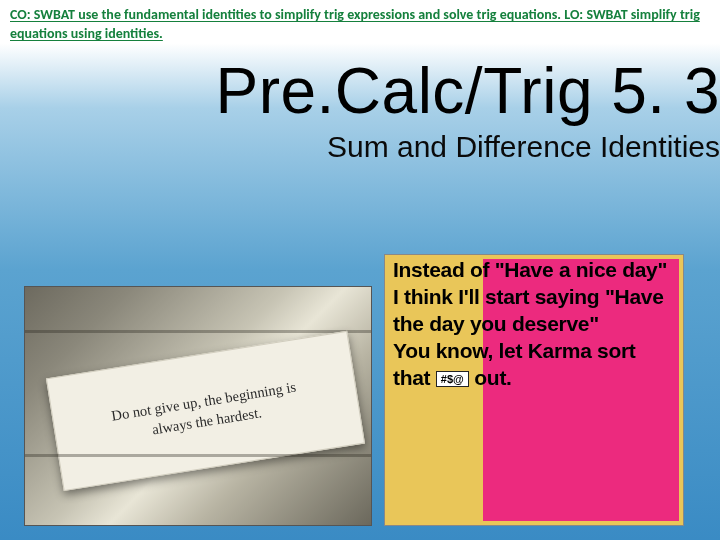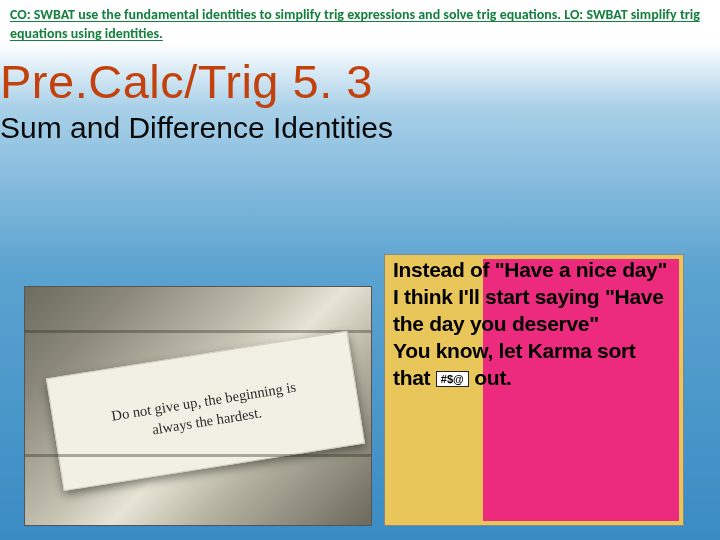--- a/index.html
+++ b/index.html
@@ -15,29 +15,29 @@
     padding: 6px 10px 4px 10px;
     font-family: Calibri, Arial, sans-serif;
     font-size: 14px;
     line-height: 1.35;
     color: #15803d;
     font-weight: 600;
     text-decoration: underline;
     text-underline-offset: 2px;
   }
   .title {
-    text-align: left;
-    font-size: 47px;
+    text-align: right;
+    font-size: 64px;
     font-weight: 400;
-    color: #c2410c;
+    color: #000000;
     margin-top: 6px;
     letter-spacing: 0.5px;
   }
   .subtitle {
-    text-align: left;
+    text-align: right;
     font-size: 30px;
     font-weight: 400;
     color: #0a0a0a;
     margin-top: 2px;
   }
   .images {
     position: absolute;
     bottom: 14px;
     left: 24px;
     right: 24px;

